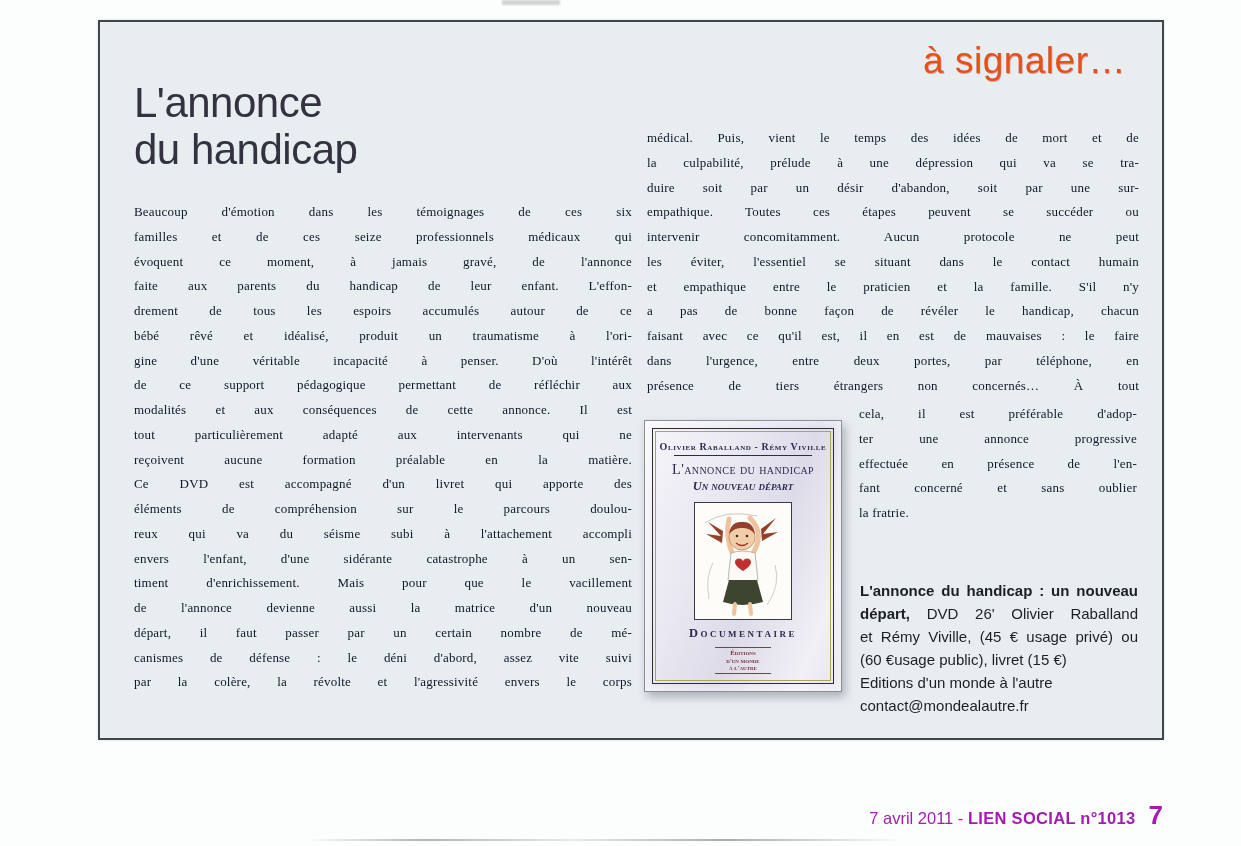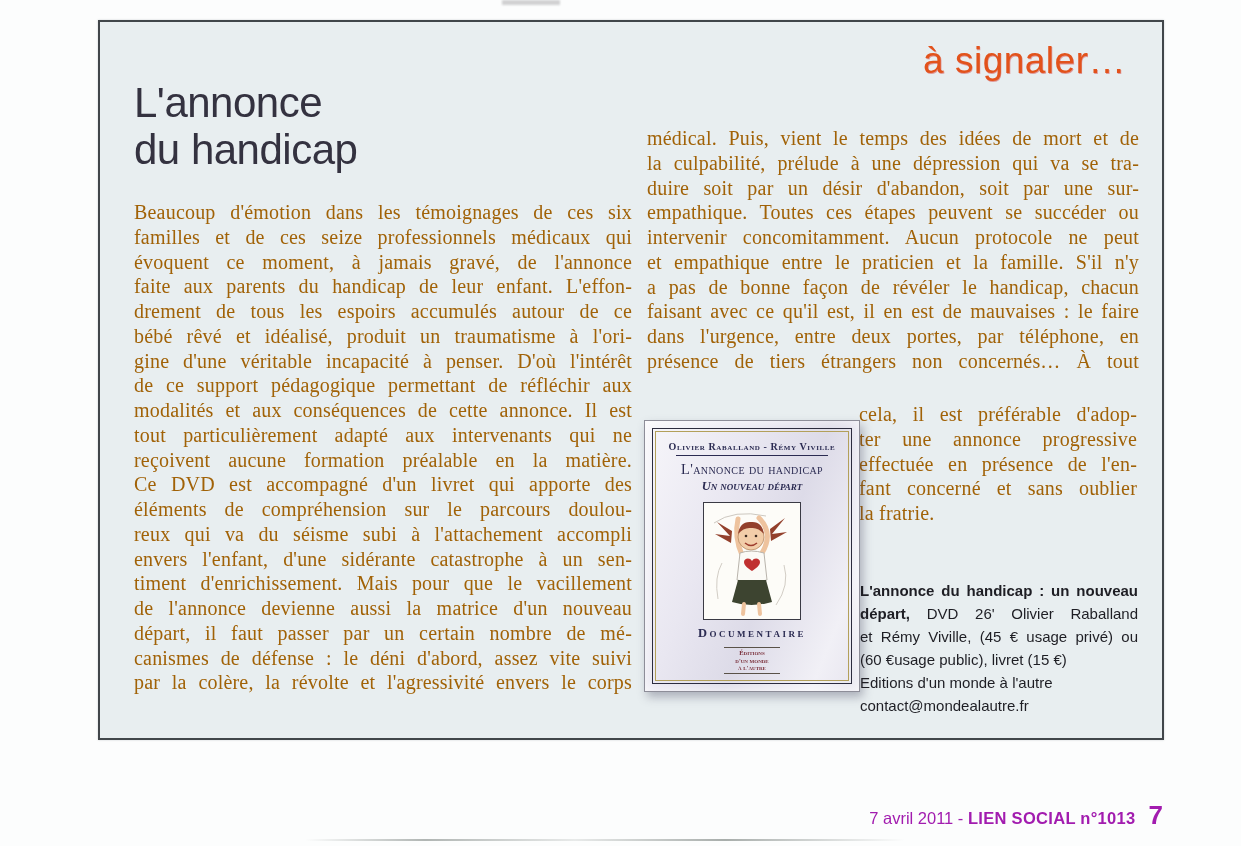--- a/index.html
+++ b/index.html
@@ -25,31 +25,31 @@
   .page-title{
     position:absolute;left:34px;top:57px;
     font-family:"Liberation Sans",sans-serif;
     font-size:42px;line-height:47px;letter-spacing:-.5px;
     color:#343240;
   }
   
   .jcol{
     position:absolute;
     font-family:"Liberation Serif",serif;
-    font-size:20px;line-height:24.75px;letter-spacing:.2px;
-    color:#a16207;
+    font-size:13px;line-height:24.75px;letter-spacing:.2px;
+    color:#0f172a;
   }
   .col-left{left:34px;top:178px;width:498px;}
   .col-right{left:547px;top:104px;width:492px;}
   .col-wrap{left:759px;top:380px;width:278px;}
   .jline{text-align:justify;text-align-last:justify;}
   .jline.no-just{text-align:left;text-align-last:auto;}
   
   .dvd-cover{
-    position:absolute;left:544px;top:398px;width:216px;height:272px;
+    position:absolute;left:544px;top:398px;width:198px;height:272px;
     background:linear-gradient(112deg,#f7f6fa 0%,#e9e7f1 35%,#dddbe8 58%,#f1f0f6 85%,#e6e4ee 100%);
     border:1px solid #8d8d98;
     box-shadow:3px 5px 9px rgba(60,60,85,.35), inset 0 0 14px rgba(255,255,255,.8);
     box-sizing:border-box;padding:7px;
   }
   .dvd-frame{
     height:100%;box-sizing:border-box;
     border:1.5px solid #2c2c3e;
     outline:1px solid #b3a05a;outline-offset:-4px;
     padding:12px 6px 6px 6px;
@@ -136,20 +136,21 @@
       <div class="jline"><span>départ, il faut passer par un certain nombre de mé-</span></div>
       <div class="jline"><span>canismes de défense : le déni d'abord, assez vite suivi</span></div>
       <div class="jline"><span>par la colère, la révolte et l'agressivité envers le corps</span></div>
     </div>
   <div class="jcol col-right">
       <div class="jline"><span>médical. Puis, vient le temps des idées de mort et de</span></div>
       <div class="jline"><span>la culpabilité, prélude à une dépression qui va se tra-</span></div>
       <div class="jline"><span>duire soit par un désir d'abandon, soit par une sur-</span></div>
       <div class="jline"><span>empathique. Toutes ces étapes peuvent se succéder ou</span></div>
       <div class="jline"><span>intervenir concomitamment. Aucun protocole ne peut</span></div>
+      <div class="jline"><span>les éviter, l'essentiel se situant dans le contact humain</span></div>
       <div class="jline"><span>et empathique entre le praticien et la famille. S'il n'y</span></div>
       <div class="jline"><span>a pas de bonne façon de révéler le handicap, chacun</span></div>
       <div class="jline"><span>faisant avec ce qu'il est, il en est de mauvaises : le faire</span></div>
       <div class="jline"><span>dans l'urgence, entre deux portes, par téléphone, en</span></div>
       <div class="jline"><span>présence de tiers étrangers non concernés… À tout</span></div>
     </div>
   <div class="jcol col-wrap">
       <div class="jline"><span>cela, il est préférable d'adop-</span></div>
       <div class="jline"><span>ter une annonce progressive</span></div>
       <div class="jline"><span>effectuée en présence de l'en-</span></div>

